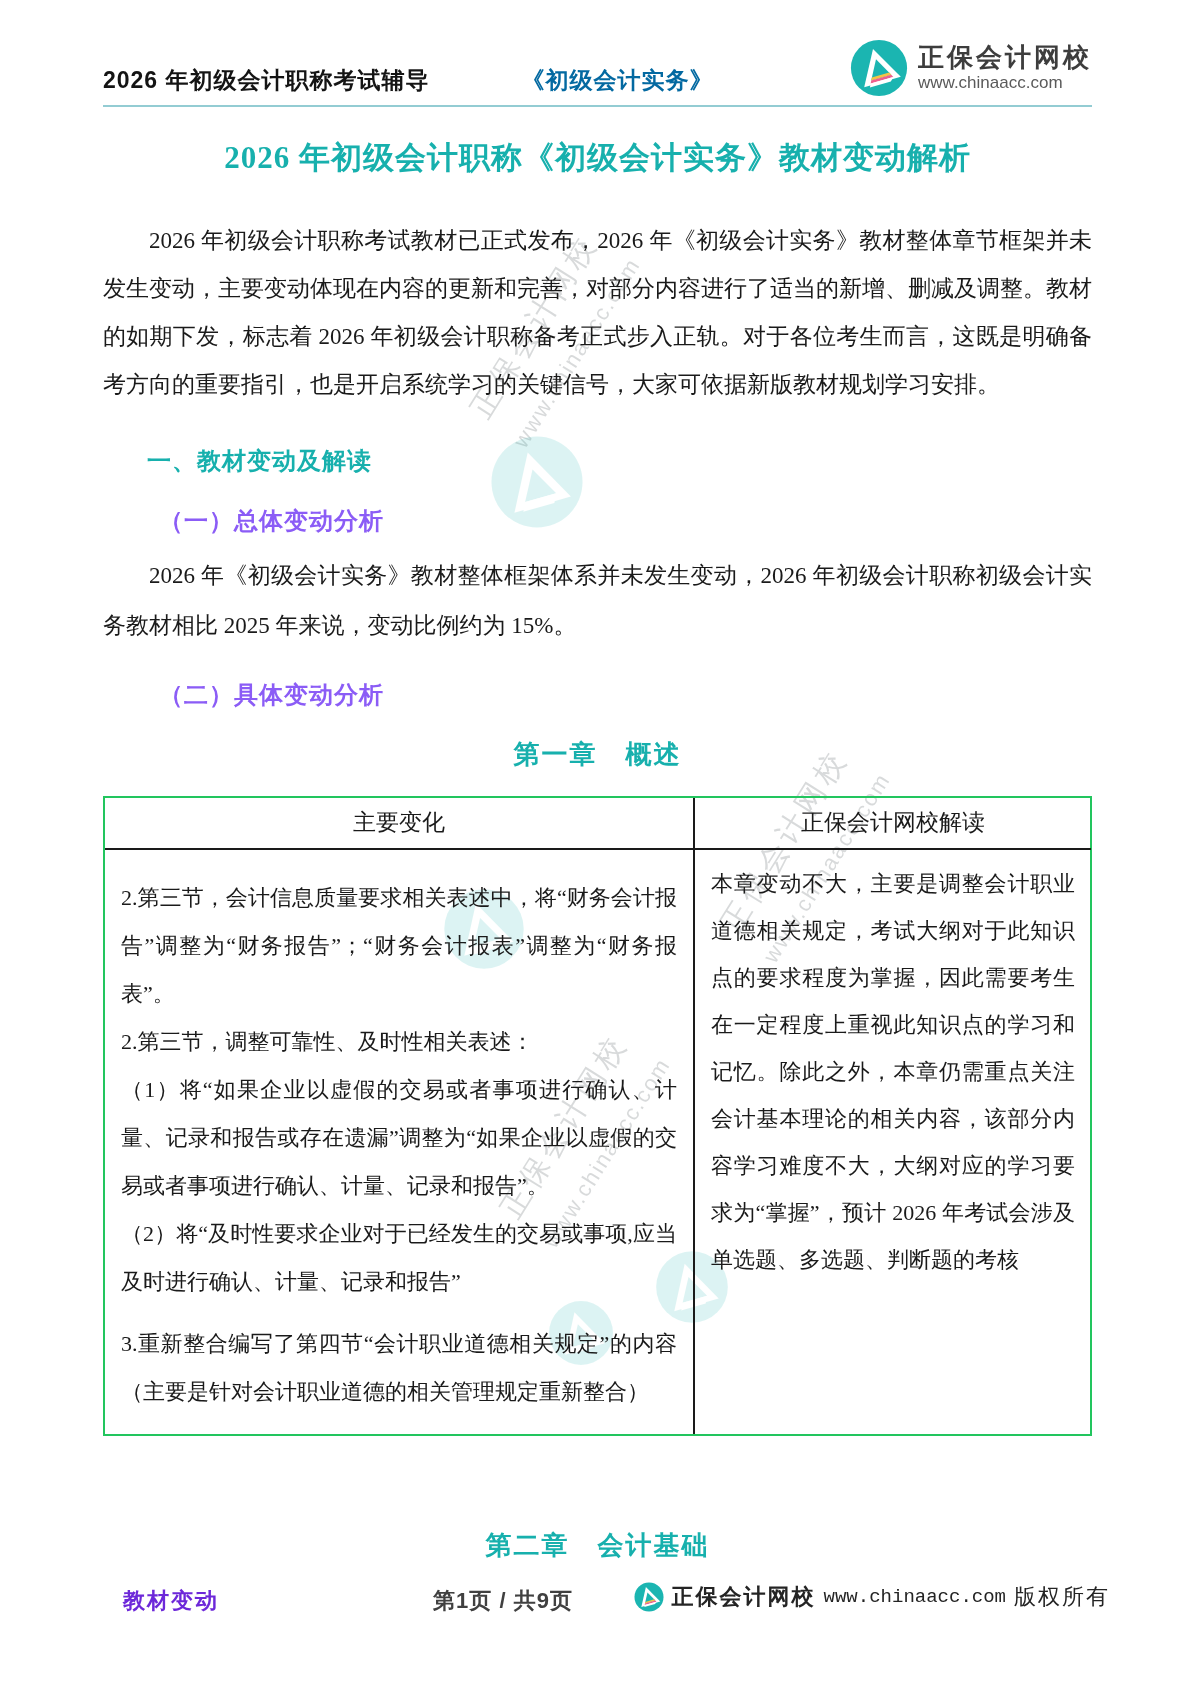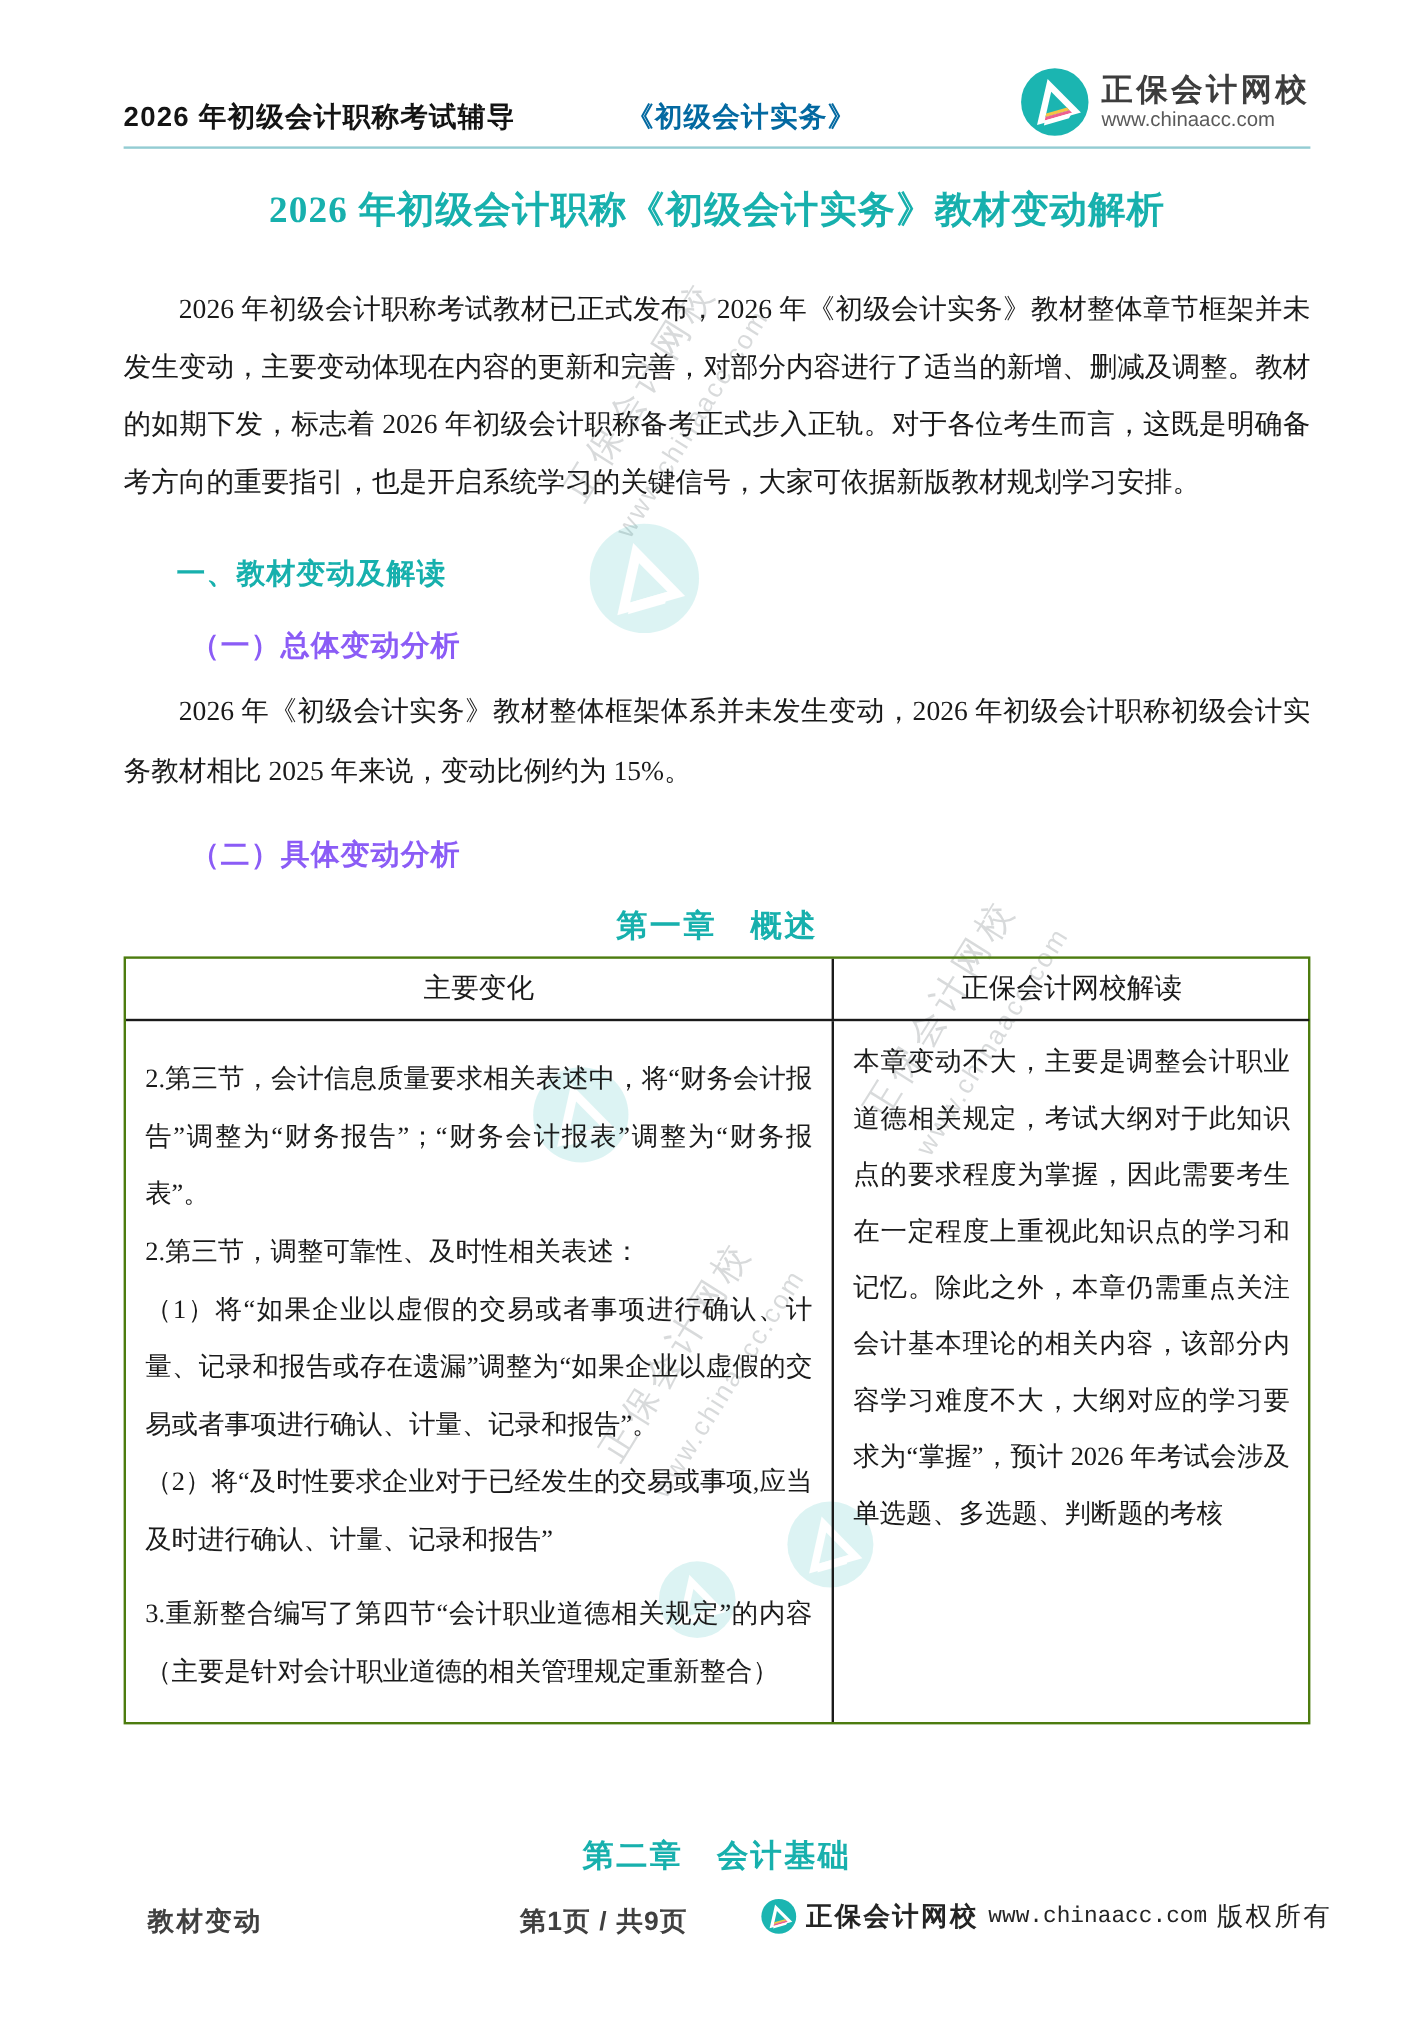--- a/index.html
+++ b/index.html
@@ -21,21 +21,21 @@
     font-family:"Liberation Sans","DejaVu Sans",sans-serif;
   }
   .wm-text .l1{display:block;font-size:30px;letter-spacing:5px;line-height:64px;}
   .wm-text .l2{display:block;font-size:22px;letter-spacing:2px;line-height:38px;}
   .wm-logo{opacity:.15;}
   .logo-svg{display:block;}
 
   
   .layer-content{position:relative;z-index:1;margin:0 98px 0 103px;}
 
-  .doc-header{display:flex;justify-content:space-between;align-items:flex-start;padding-top:56px;}
+  .doc-header{display:flex;justify-content:space-between;align-items:flex-start;padding-top:39px;}
   .header-left{display:flex;gap:92px;padding-top:26px;
     font-family:"Liberation Sans","DejaVu Sans",sans-serif;font-weight:bold;font-size:23px;}
   .header-course{color:#141414;letter-spacing:1px;}
   .header-subject{color:#0369a1;letter-spacing:1px;}
   .header-brand{display:flex;align-items:center;gap:10px;}
   .brand-text{display:flex;flex-direction:column;line-height:1.15;}
   .brand-name{font-family:"Liberation Sans","DejaVu Sans",sans-serif;font-weight:bold;
     font-size:26px;color:#3d3d3d;letter-spacing:3px;}
   .brand-site{font-family:"Liberation Sans","DejaVu Sans",sans-serif;font-size:17px;color:#5a5a5a;}
   .header-rule{height:2px;background:#93ccd3;margin-top:8px;}
@@ -51,39 +51,39 @@
     font-family:"Liberation Sans","DejaVu Sans",sans-serif;letter-spacing:1px;}
   .sec-h3{margin:28px 0 0 56px;font-size:24px;color:#8b5cf6;font-weight:bold;
     font-family:"Liberation Sans","DejaVu Sans",sans-serif;letter-spacing:1px;}
   .body2{margin:14px 0 0;font-size:23px;line-height:50px;text-align:justify;text-indent:2em;}
 
   .chapter{margin:26px 0 0;text-align:center;font-size:26px;color:#17b0ad;font-weight:bold;
     font-family:"Liberation Sans","DejaVu Sans",sans-serif;letter-spacing:2px;}
   #chapter2{margin-top:92px;}
 
   .doc-table{
-    margin-top:8px;
+    margin-top:24px;
     display:grid;grid-template-columns:590px 396px;
-    border:2px solid #4d7c0f;
+    border:2px solid #22c55e;
   }
   .th{font-size:23px;text-align:center;line-height:50px;border-bottom:2px solid #1a1a1a;}
   .th-main{border-right:2px solid #1a1a1a;}
   .cell{padding:10px 16px 18px;}
   .cell-main{border-right:2px solid #1a1a1a;}
   .cell p{margin:0;font-size:22px;line-height:48px;text-align:justify;}
   .cell-review p{line-height:47px;}
   .adjust-label{font-family:"Liberation Sans","DejaVu Sans",sans-serif;font-weight:bold;
     color:#c55a11 !important;font-size:23px;line-height:46px;text-align:left !important;}
   .cell p.sp{margin-top:14px;}
 
   .doc-footer{
     position:absolute;z-index:1;left:103px;right:80px;top:1582px;height:40px;
     font-size:22px;
   }
-  .footer-doc-label{position:absolute;left:20px;top:4px;color:#404040;font-weight:bold;
+  .footer-doc-label{position:absolute;left:20px;top:4px;color:#6d28d9;font-weight:bold;
     font-family:Liberation Serif, serif;letter-spacing:2px;}
   .footer-page{position:absolute;left:300px;top:4px;width:200px;text-align:center;color:#404040;
     font-weight:bold;font-family:"Liberation Sans","DejaVu Sans",sans-serif;letter-spacing:1px;}
   .footer-right{position:absolute;right:0;top:0;display:flex;align-items:center;gap:8px;color:#242424;}
   .footer-brand{font-weight:bold;letter-spacing:2px;font-size:22px;
     font-family:"Liberation Serif","DejaVu Serif",serif;}
   .footer-site{font-family:"Liberation Mono","DejaVu Sans Mono",monospace;font-size:19px;}
   .footer-rights{font-size:22px;letter-spacing:2px;}
 </style>
 </head>

